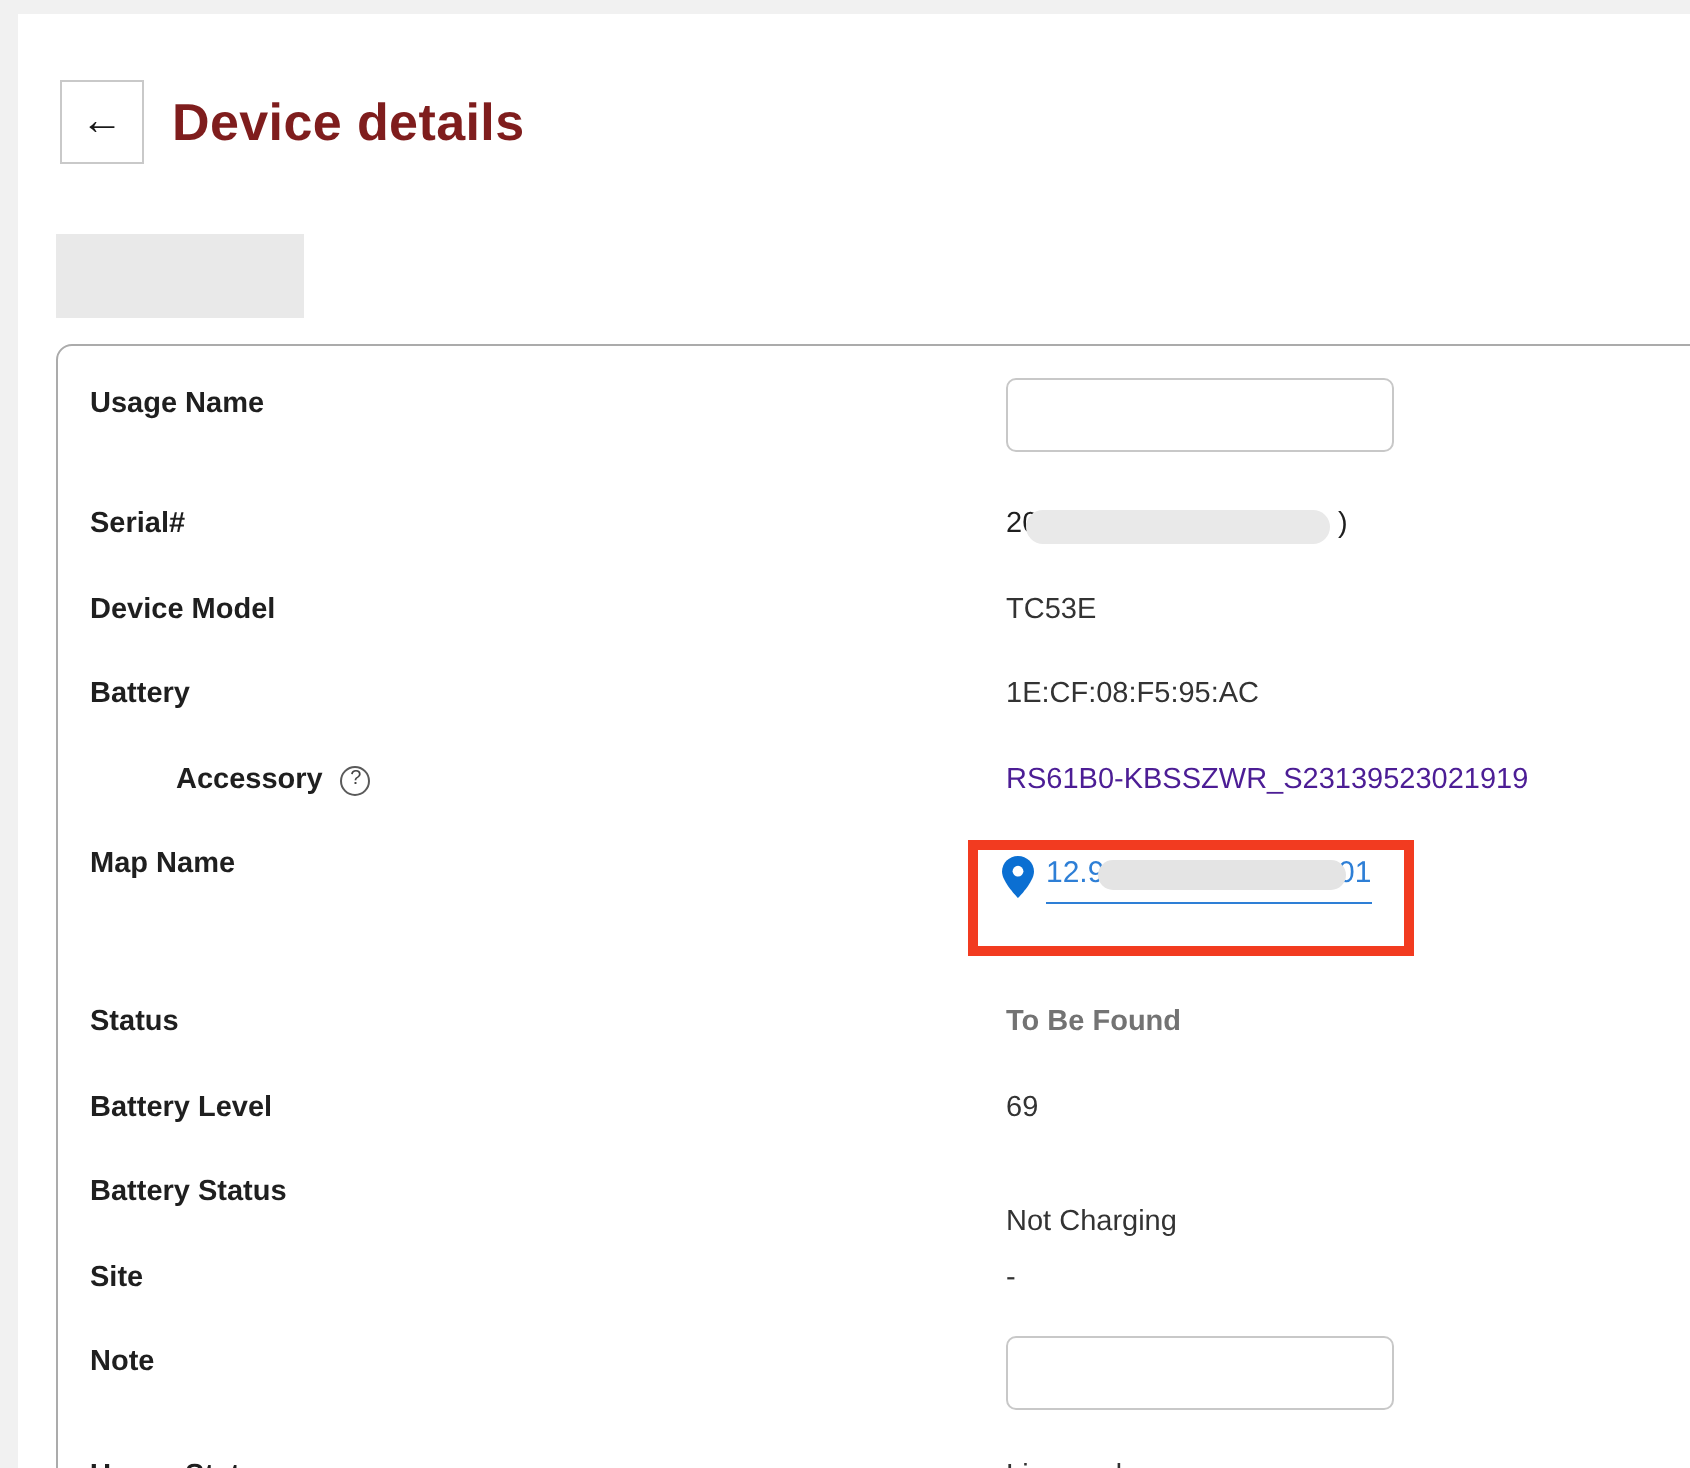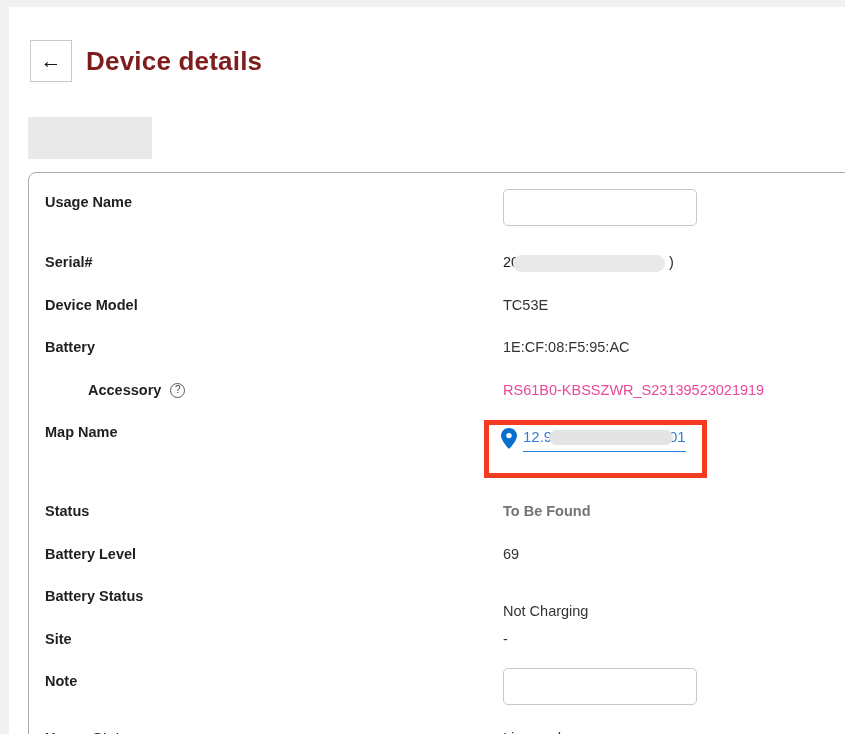--- a/index.html
+++ b/index.html
@@ -52,21 +52,21 @@
   .help-icon {
     width: 15px; height: 15px; border: 1px solid #5a5a5a; border-radius: 50%;
     font-size: 10px; font-weight: 400; color: #444444;
     display: inline-flex; align-items: center; justify-content: center; line-height: 1;
   }
   .text-input {
     position: absolute; left: 474px; width: 194px; height: 37px;
     border: 1px solid #c8c8c8; border-radius: 5px; background: #ffffff;
     font-family: "Liberation Sans", sans-serif; font-size: 14px; padding: 0 8px; color: #333;
   }
-  .accessory-value { color: #ec4899; }
+  .accessory-value { color: #4c1d95; }
   .status-value { color: #737373; font-weight: 700; }
 
   
   .redacted-wrap { position: relative; display: inline-block; color: #1f1f1f; }
   .redact-pill {
     position: absolute; left: 10px; top: 3px; width: 152px; height: 17px;
     background: #e9e9e9; border-radius: 9px;
   }
   .redact-suffix { position: absolute; left: 166px; top: 0; color: #1f1f1f; }
 

